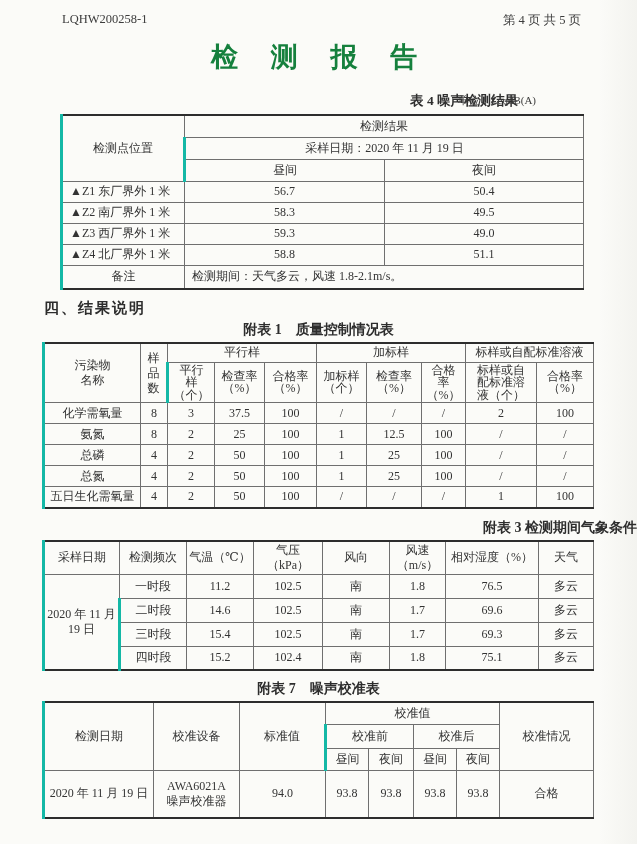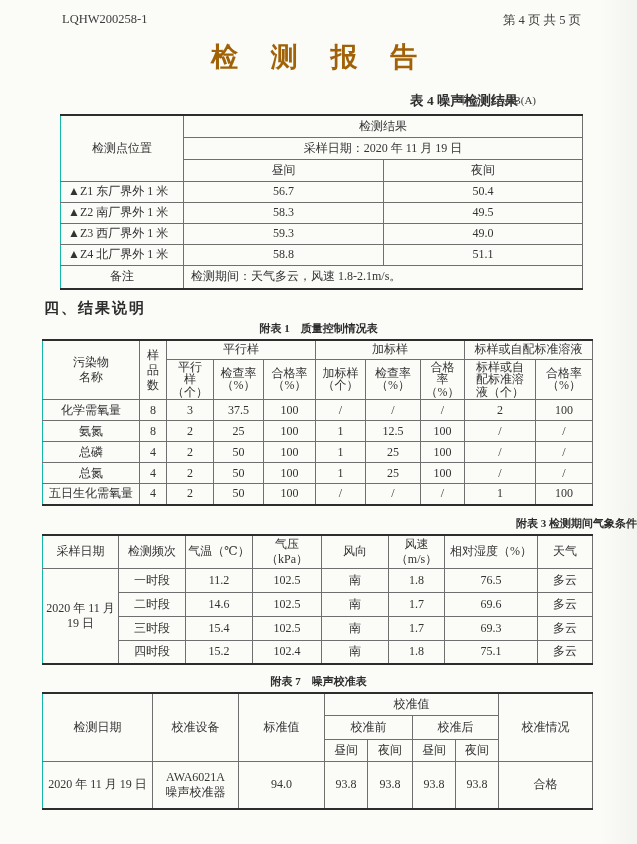--- a/index.html
+++ b/index.html
@@ -3,32 +3,32 @@
 <meta charset="utf-8">
 <style>
   html,body{margin:0;padding:0;}
   body{
     width:637px;height:844px;overflow:hidden;
     background:linear-gradient(to right,#fbfbf8 0%,#fbfbf8 94%,#f3f3ef 100%);
     font-family:"Liberation Serif","DejaVu Serif",serif;
     color:#363636;
   }
   .page-header{display:flex;justify-content:space-between;padding:12px 56px 0 62px;font-size:12.5px;color:#3c3c3c;}
-  .report-title{text-align:center;margin-top:10px;font-size:27px;letter-spacing:13px;padding-left:4px;color:#a16207;font-weight:600;}
+  .report-title{text-align:center;margin-top:10px;font-size:27px;letter-spacing:13px;padding-left:4px;color:#15803d;font-weight:600;}
   .cap4-row{position:relative;width:522px;margin:17px 0 3px 60px;height:19px;}
   .cap4-row .cap{position:absolute;left:0;width:100%;text-align:right;padding-right:64px;box-sizing:border-box;font-weight:bold;font-size:13.5px;color:#2f2f2f;}
   .cap4-row .unit{position:absolute;right:46px;top:1px;font-size:11px;color:#3c3c3c;}
   table{border-collapse:collapse;table-layout:fixed;}
   td{border:1px solid #6f6f6f;font-size:12px;text-align:center;vertical-align:middle;padding:1px 2px;line-height:1.25;white-space:pre-line;color:#333;overflow:hidden;}
   .tb{border-top:2px solid #2d2d2d;border-bottom:2px solid #2d2d2d;border-left:1px solid #7a7a7a;border-right:1px solid #7a7a7a;}
-  .tb tr > td:first-child{border-left:1px solid #14b8a6;}
+  .tb tr > td:first-child{border-left:3px solid #14b8a6;}
   .t4{margin-left:60px;}
   .left{text-align:left;padding-left:7px;}
   .section-heading{margin:9px 0 0 44px;font-size:15px;font-weight:bold;letter-spacing:2px;color:#2d2d2d;}
-  .app-caption{text-align:center;font-weight:bold;font-size:11px;color:#2d2d2d;}
+  .app-caption{text-align:center;font-weight:bold;font-size:14px;color:#2d2d2d;}
   .cap1{margin-top:3px;}
   .cap3{margin-top:10px;text-align:right;}
   .cap4b{margin-top:9px;}
   .appt{margin:3px 0 0 42px;}
   .r19{height:19px;}.r21{height:21px;}.r22{height:22px;}.r23{height:22px;}
   .r24{height:24px;}.r26{height:25px;}.r38{height:38px;}.r48{height:48px;}
   .subhdr td{line-height:12.5px;padding:1px 1px;}
 </style>
 </head>
 <body>

